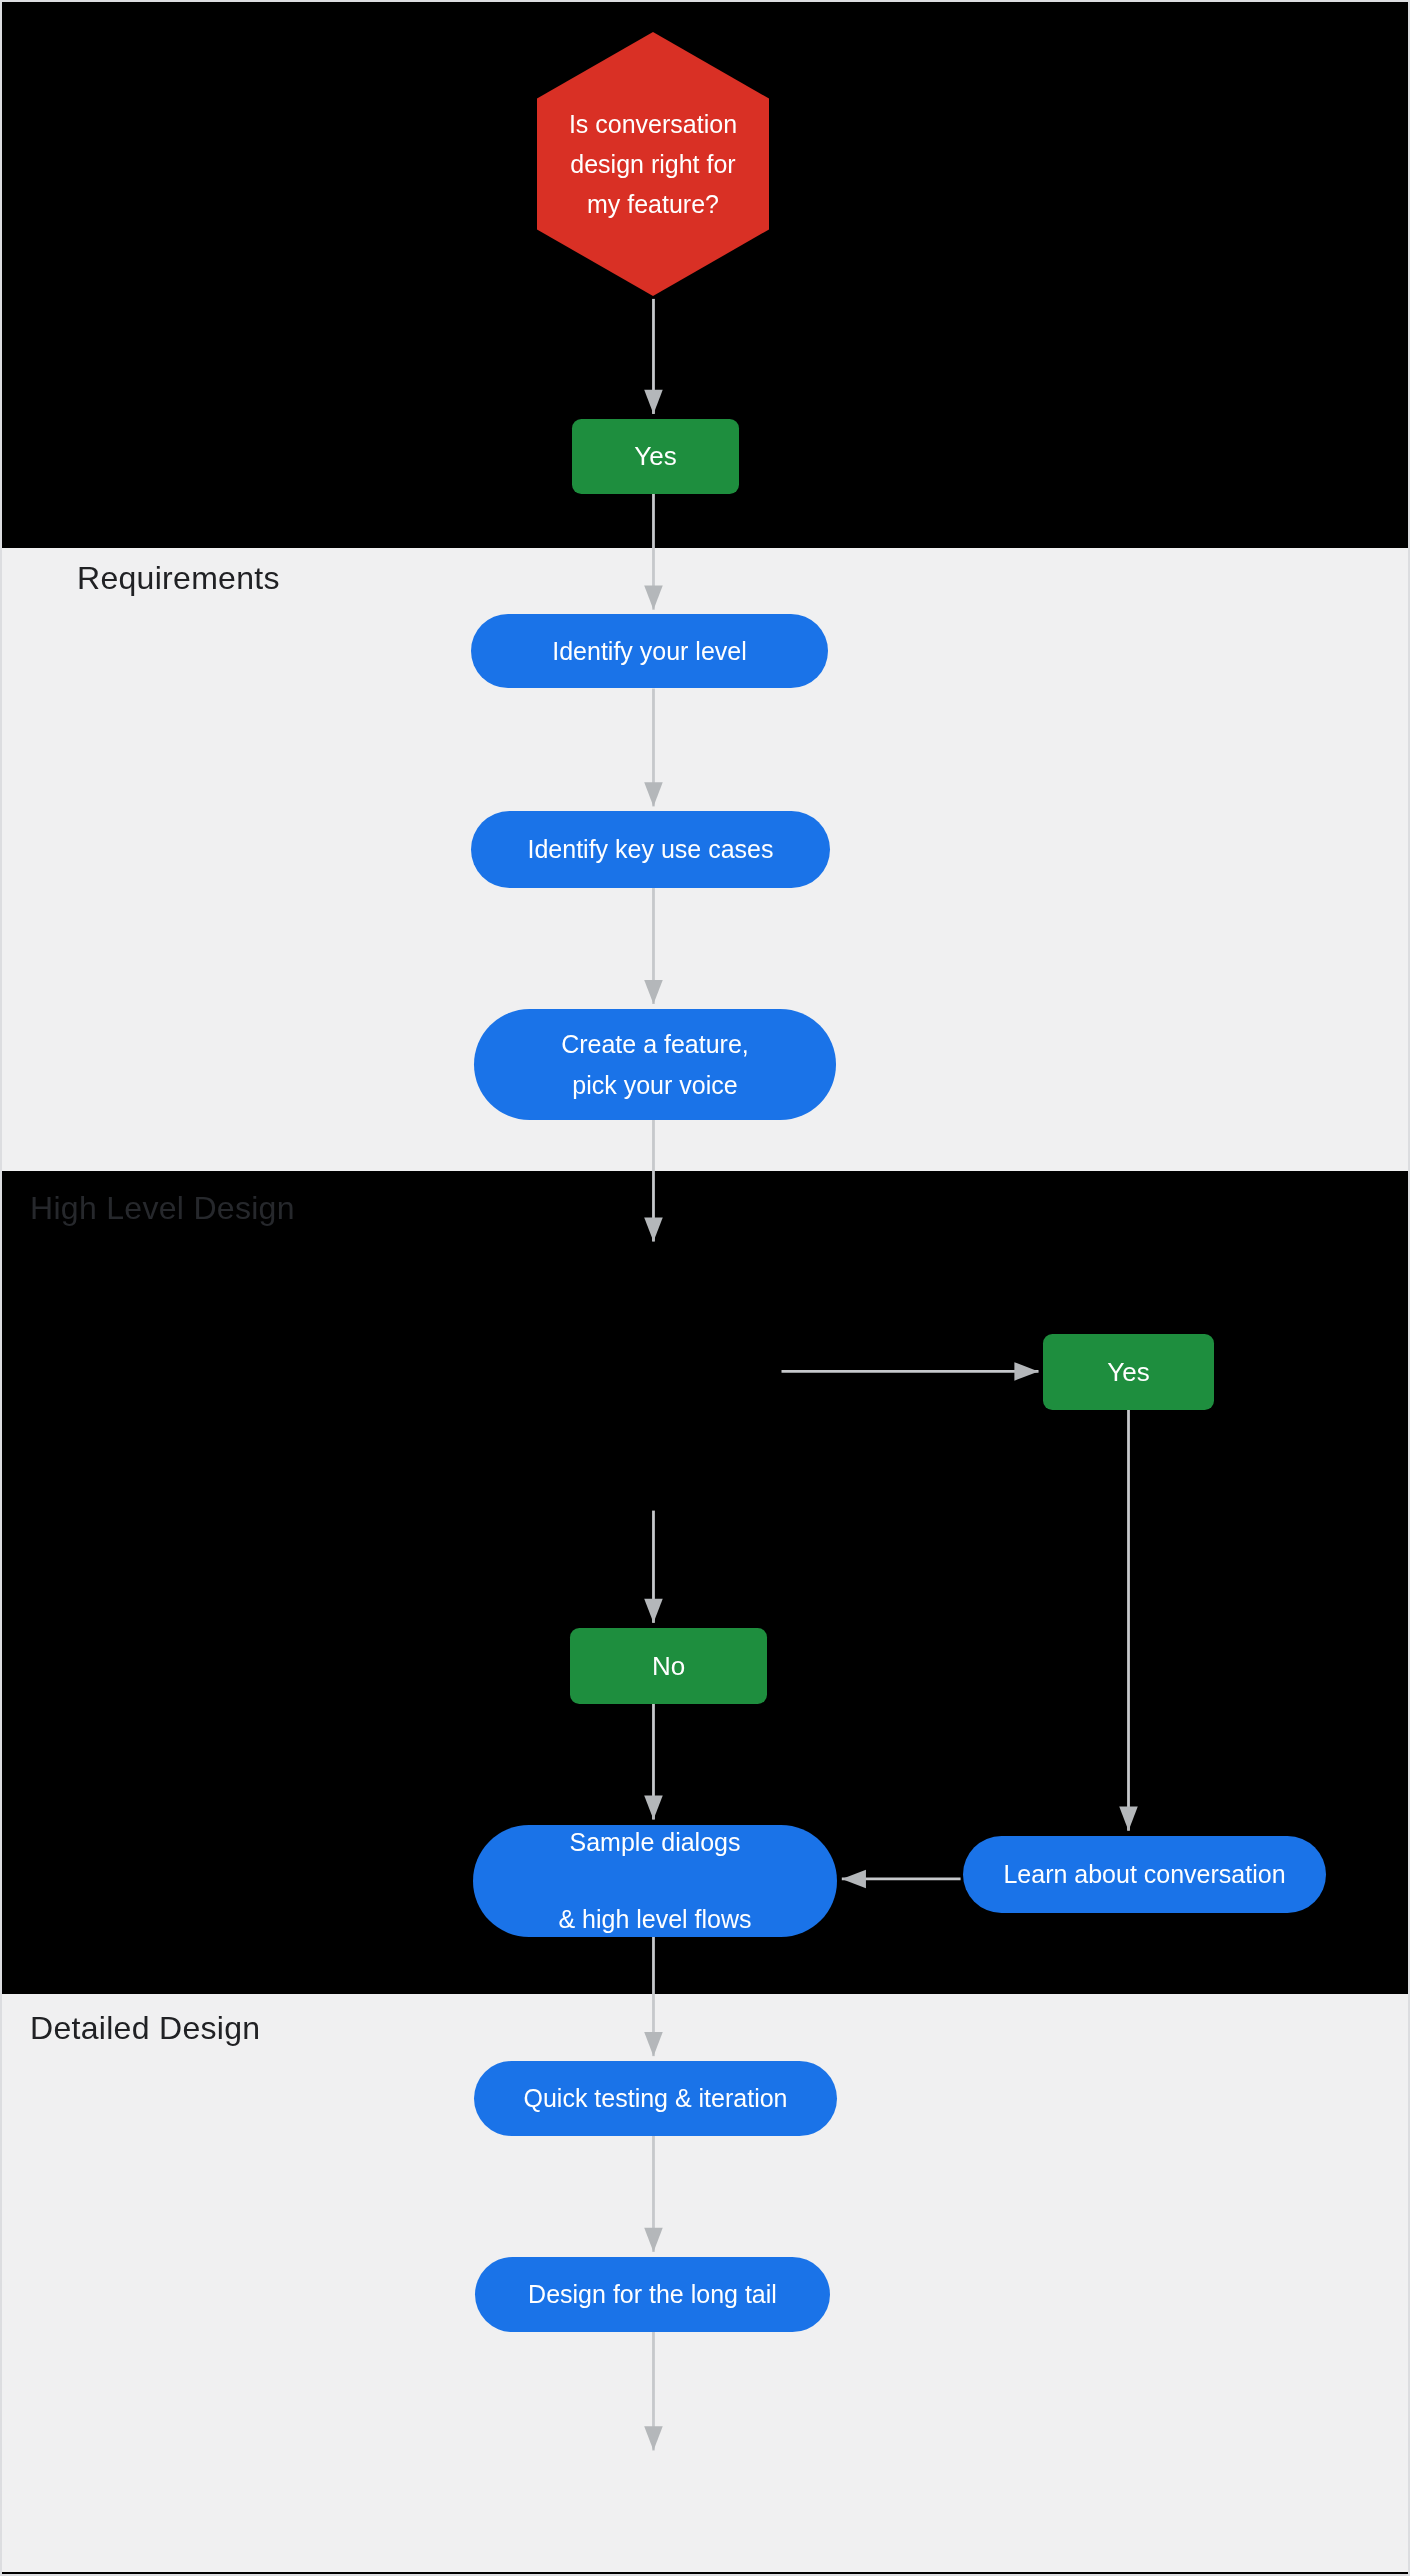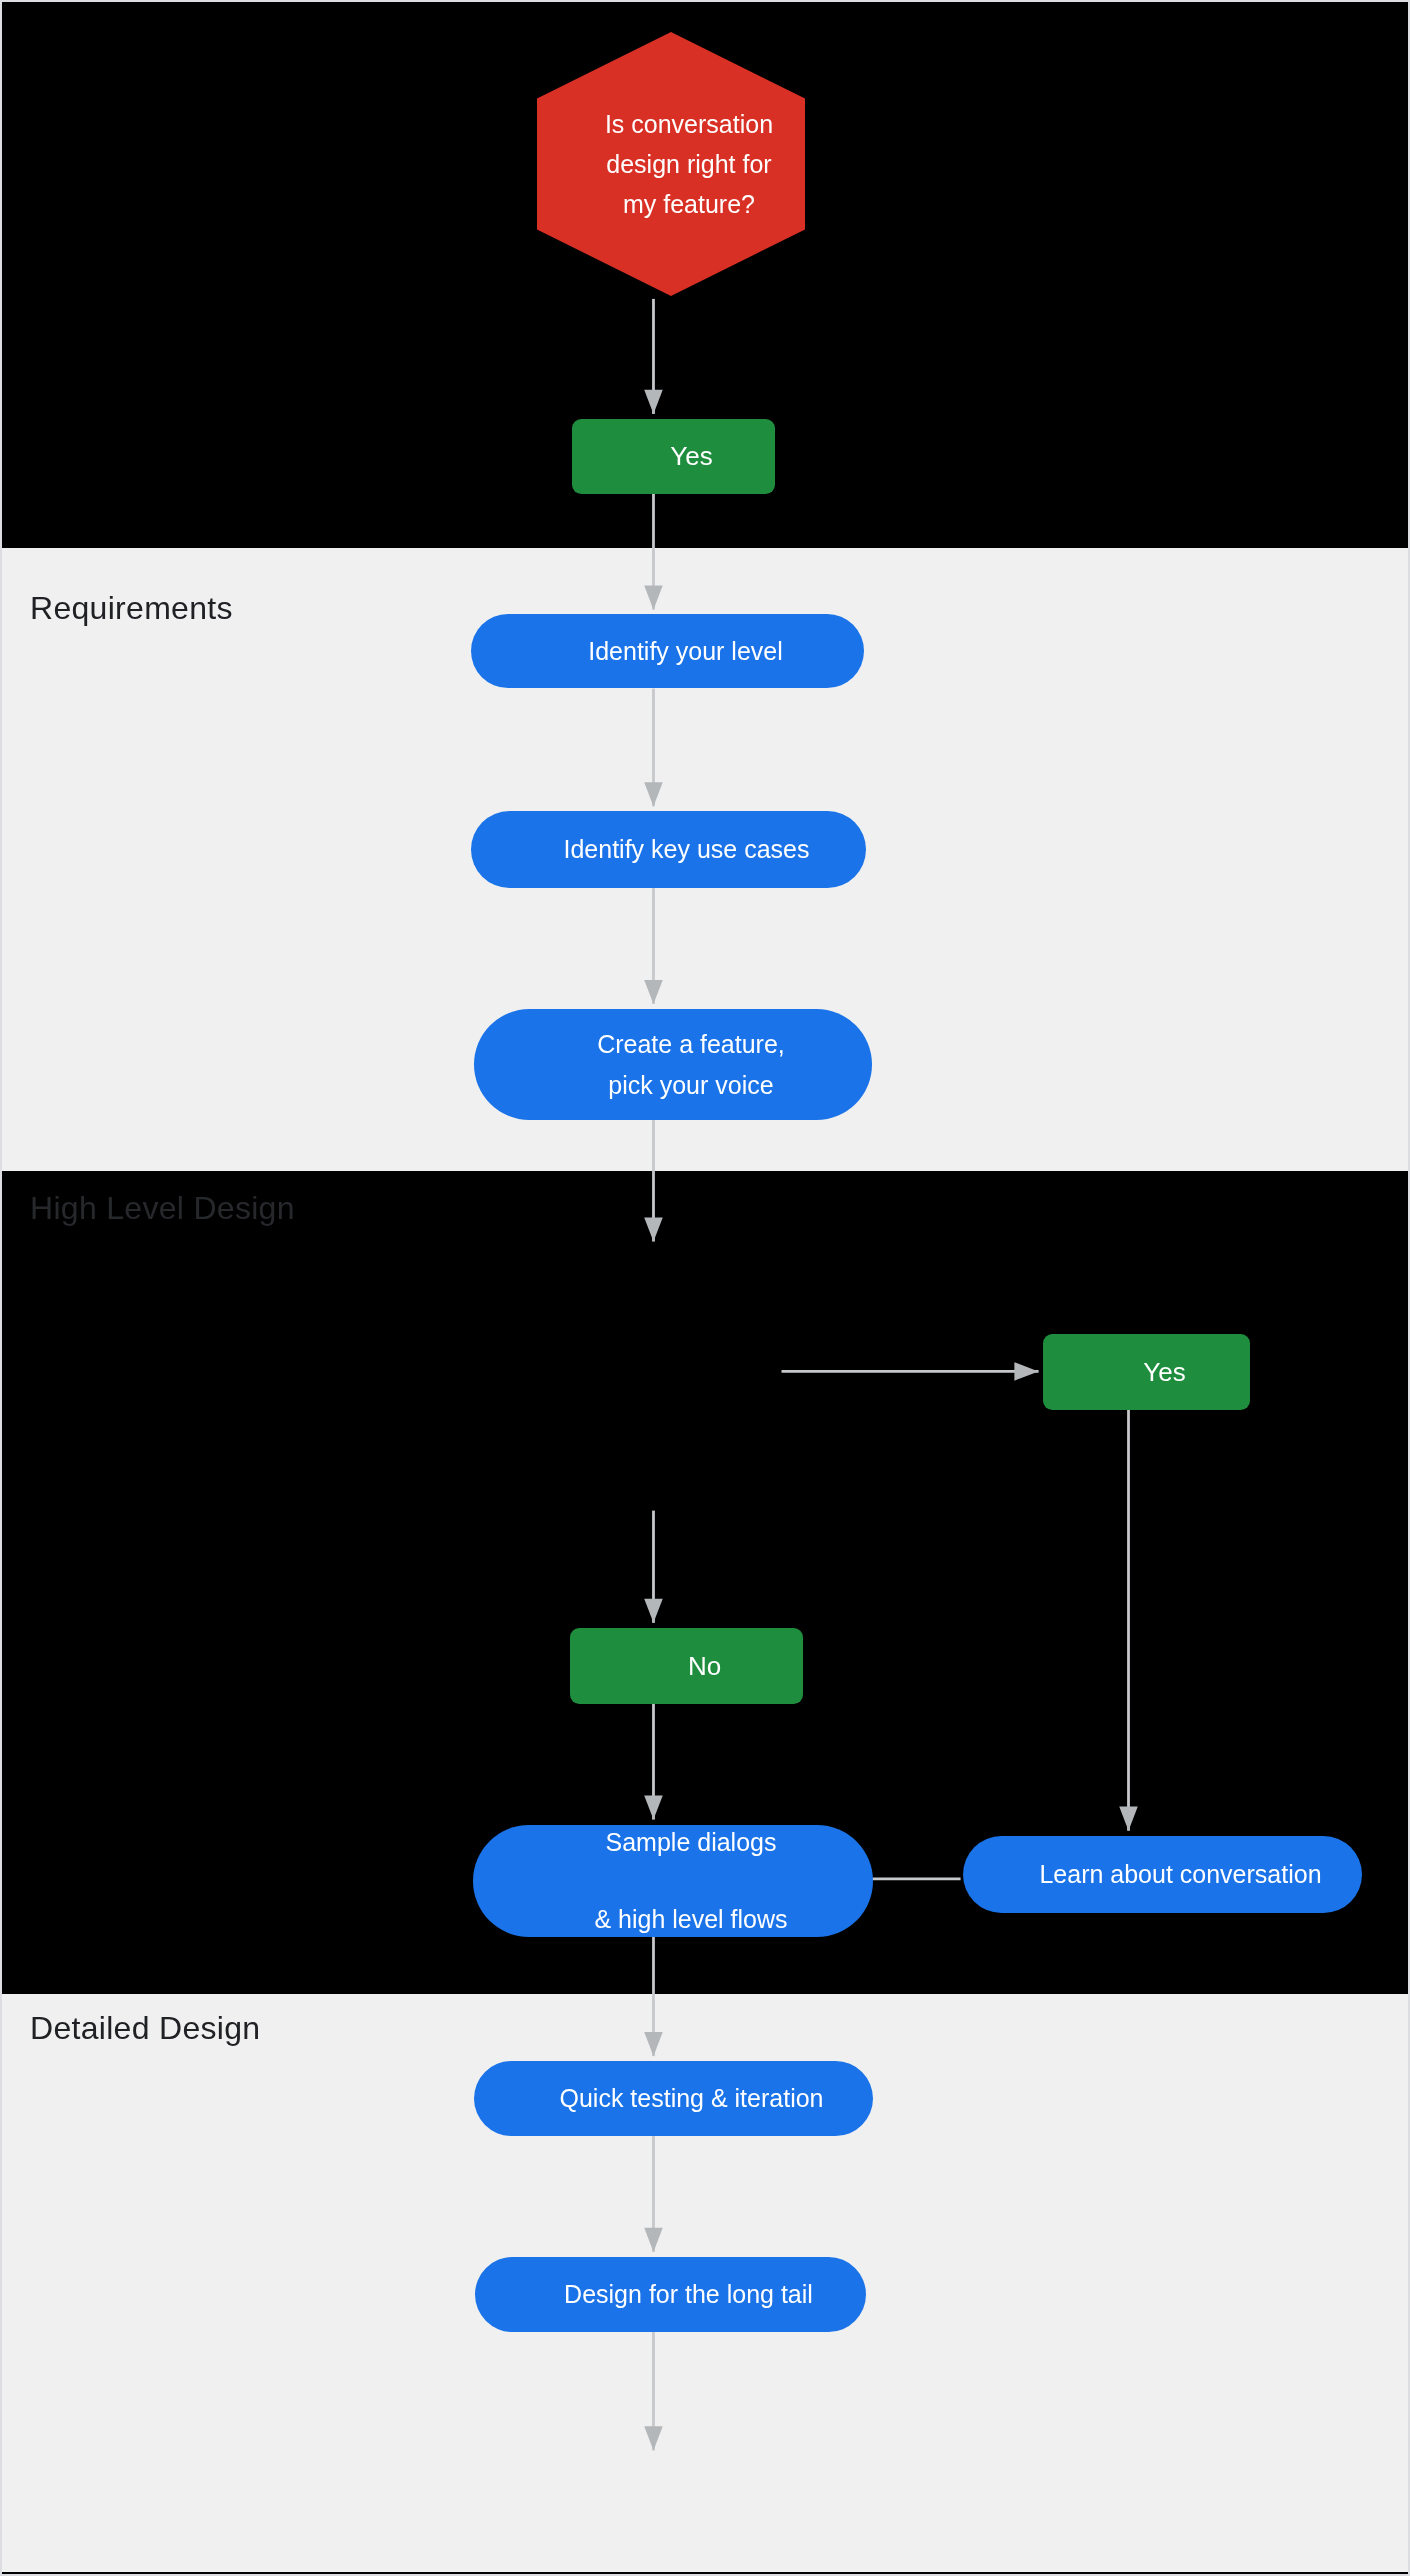--- a/index.html
+++ b/index.html
@@ -9,26 +9,26 @@
     font-family:"Liberation Sans",sans-serif;overflow:hidden;
   }
   .band{position:absolute;left:0;width:100%;}
   #band-start{top:0;height:546px;background:var(--dark,#000);}
   #band-requirements{top:546px;height:624px;background:var(--light,#f0f0f1);}
   #band-hld{top:1169px;height:823px;background:var(--dark,#000);}
   #band-dd{top:1992px;height:578px;background:var(--light,#f0f0f1);}
 
   .section-label{position:absolute;left:28px;font-size:32px;font-weight:400;
     color:var(--label,#202124);letter-spacing:0.3px;}
-  #label-requirements{top:588px;}
+  #label-requirements{top:558px;margin-left:47px;}
   #label-hld{top:1188px;color:var(--labelDark,#26282c);}
   #label-dd{top:2008px;}
 
   .node{position:absolute;display:flex;flex-direction:column;align-items:center;
-    justify-content:center;color:#fff;text-align:center;padding-left:36px;}
+    justify-content:center;color:#fff;text-align:center;}
   .hex{background:var(--red,#d93025);
     clip-path:polygon(50% 0%,100% 25.2%,100% 74.8%,50% 100%,0% 74.8%,0% 25.2%);
     font-size:25px;line-height:40px;font-weight:500;}
   .pill{background:var(--blue,#1a73e8);border-radius:58px;
     font-size:25px;line-height:41px;font-weight:500;}
   .btn{background:var(--green,#1e8e3e);border-radius:9.3px;
     font-size:26px;font-weight:500;}
 
   #hex-feature{left:535px;top:30px;width:232px;height:264px;}
   #btn-yes1{left:570px;top:417px;width:167px;height:75px;}

